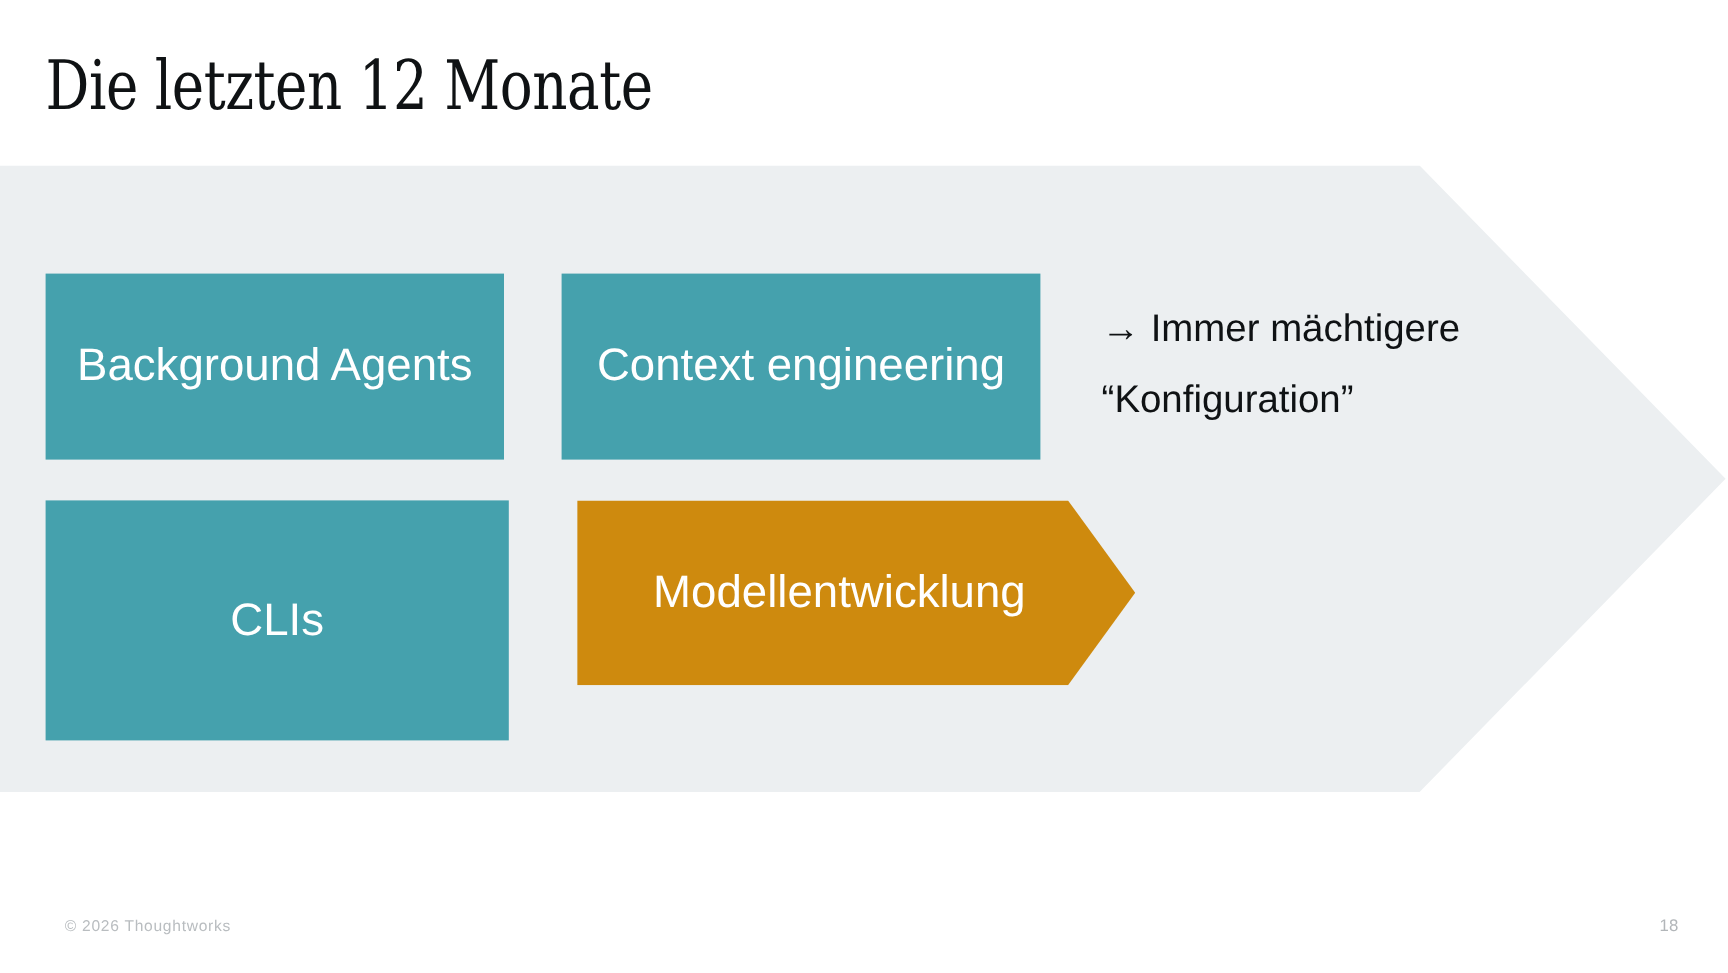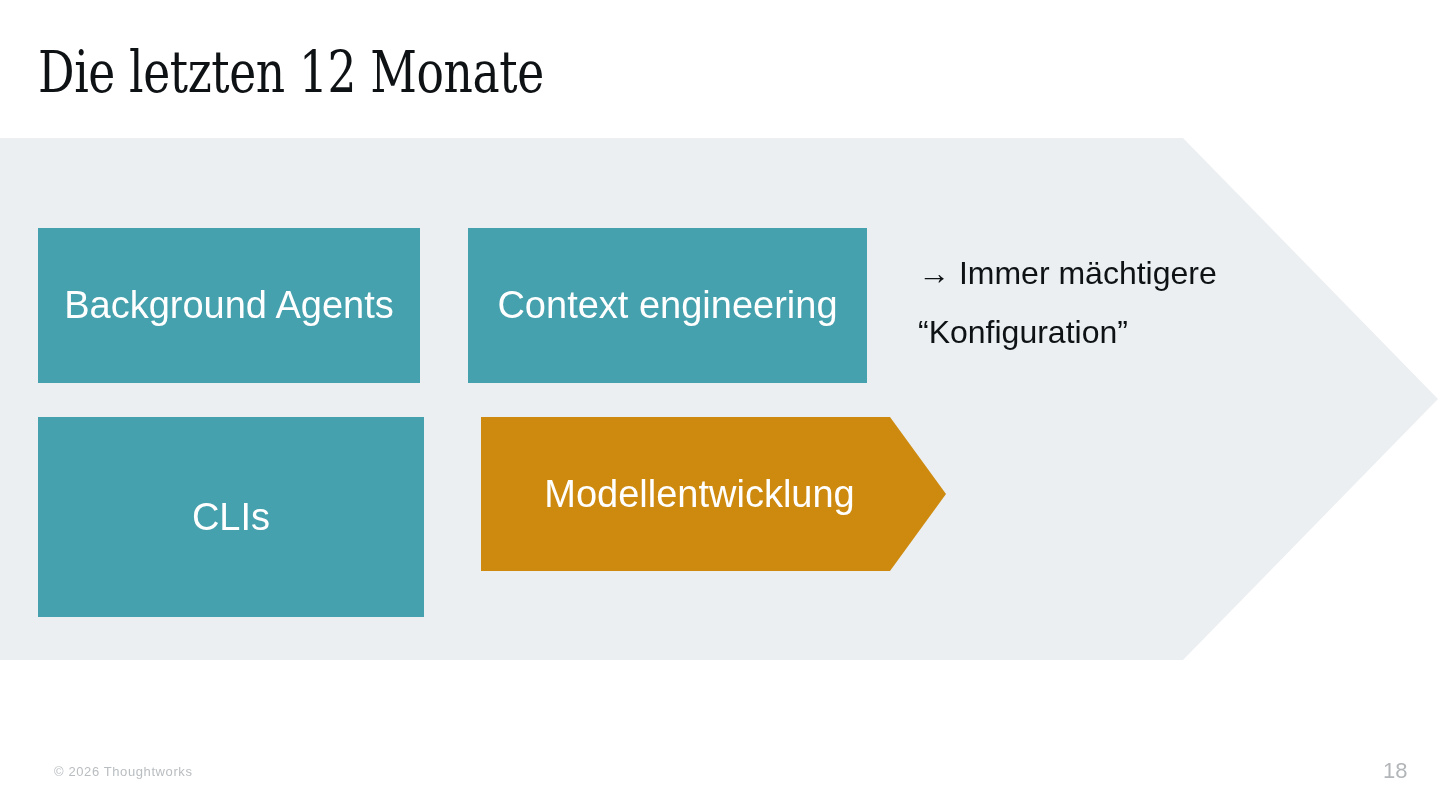--- a/index.html
+++ b/index.html
@@ -149,21 +149,21 @@
     letter-spacing: 0.6px;
     color: #b9bdc0;
     font-weight: 400;
   }
   .page-number {
     position: absolute;
     left: 1383px;
     top: 760px;
     width: 30px;
     text-align: left;
-    font-size: 22px;
+    font-size: 14px;
     line-height: 22px;
     color: #b2b6b9;
     font-weight: 400;
   }
 </style>
 </head>
 <body>
 
 <div class="slide">
 

